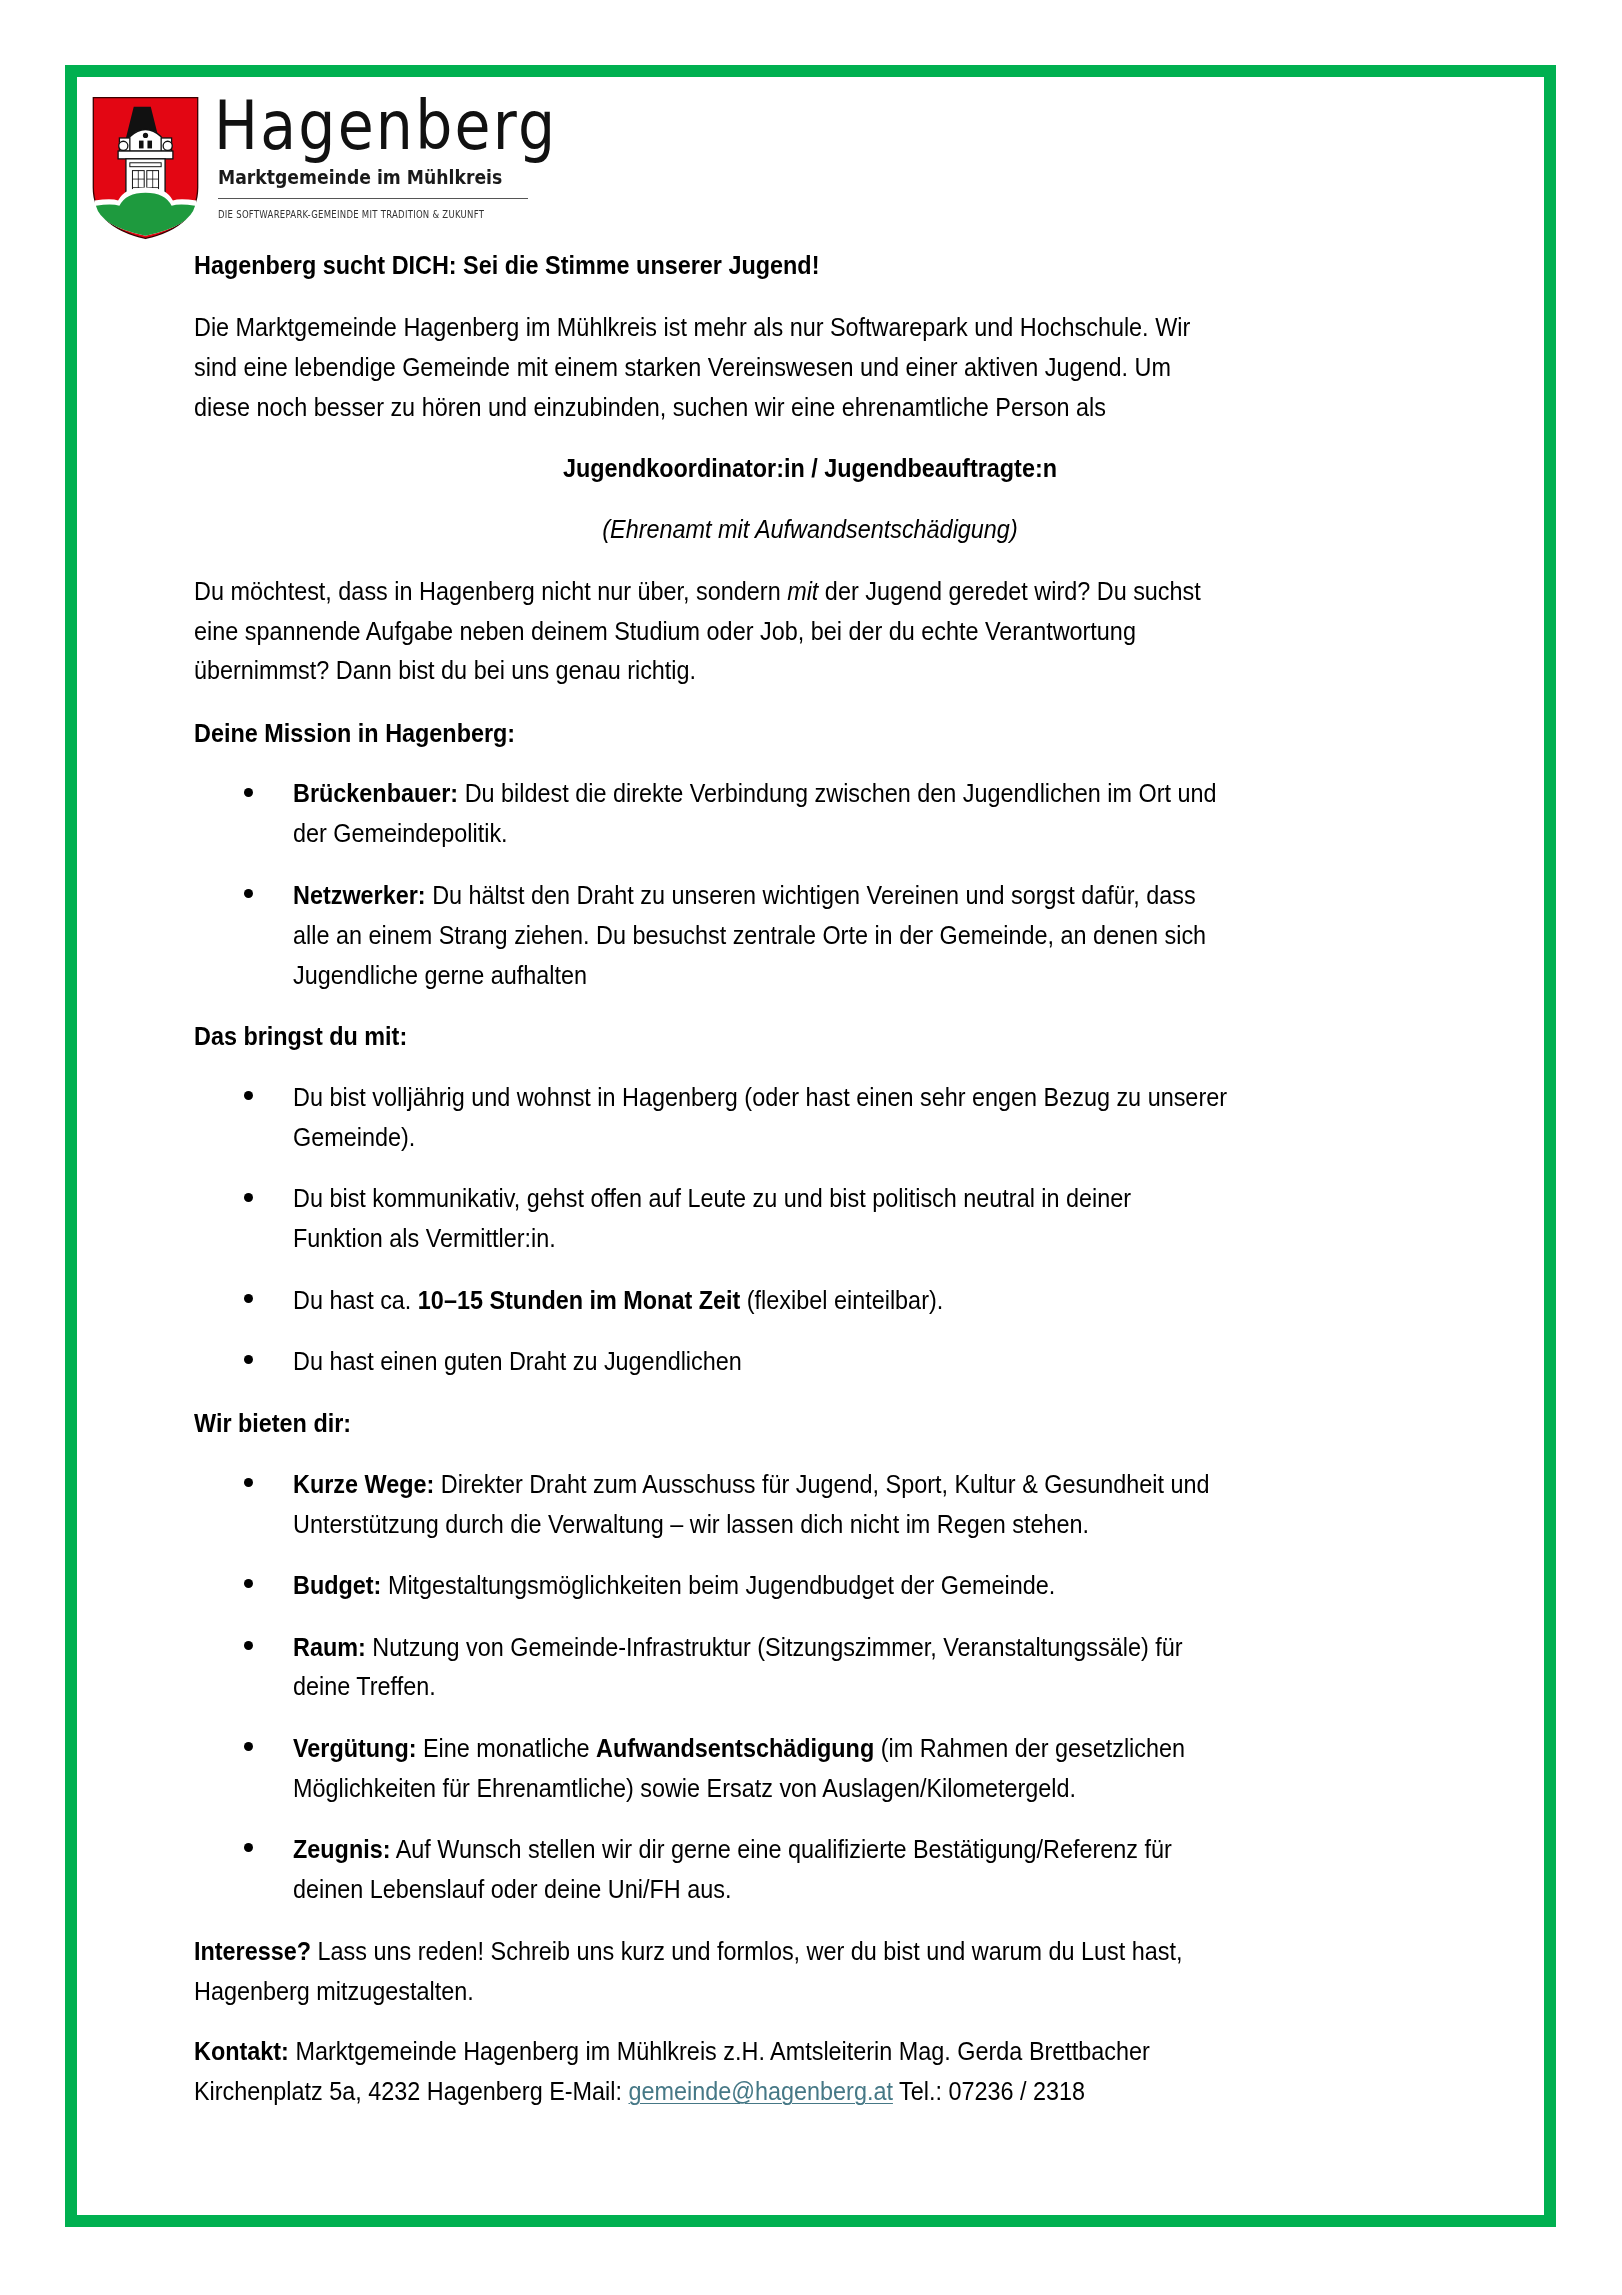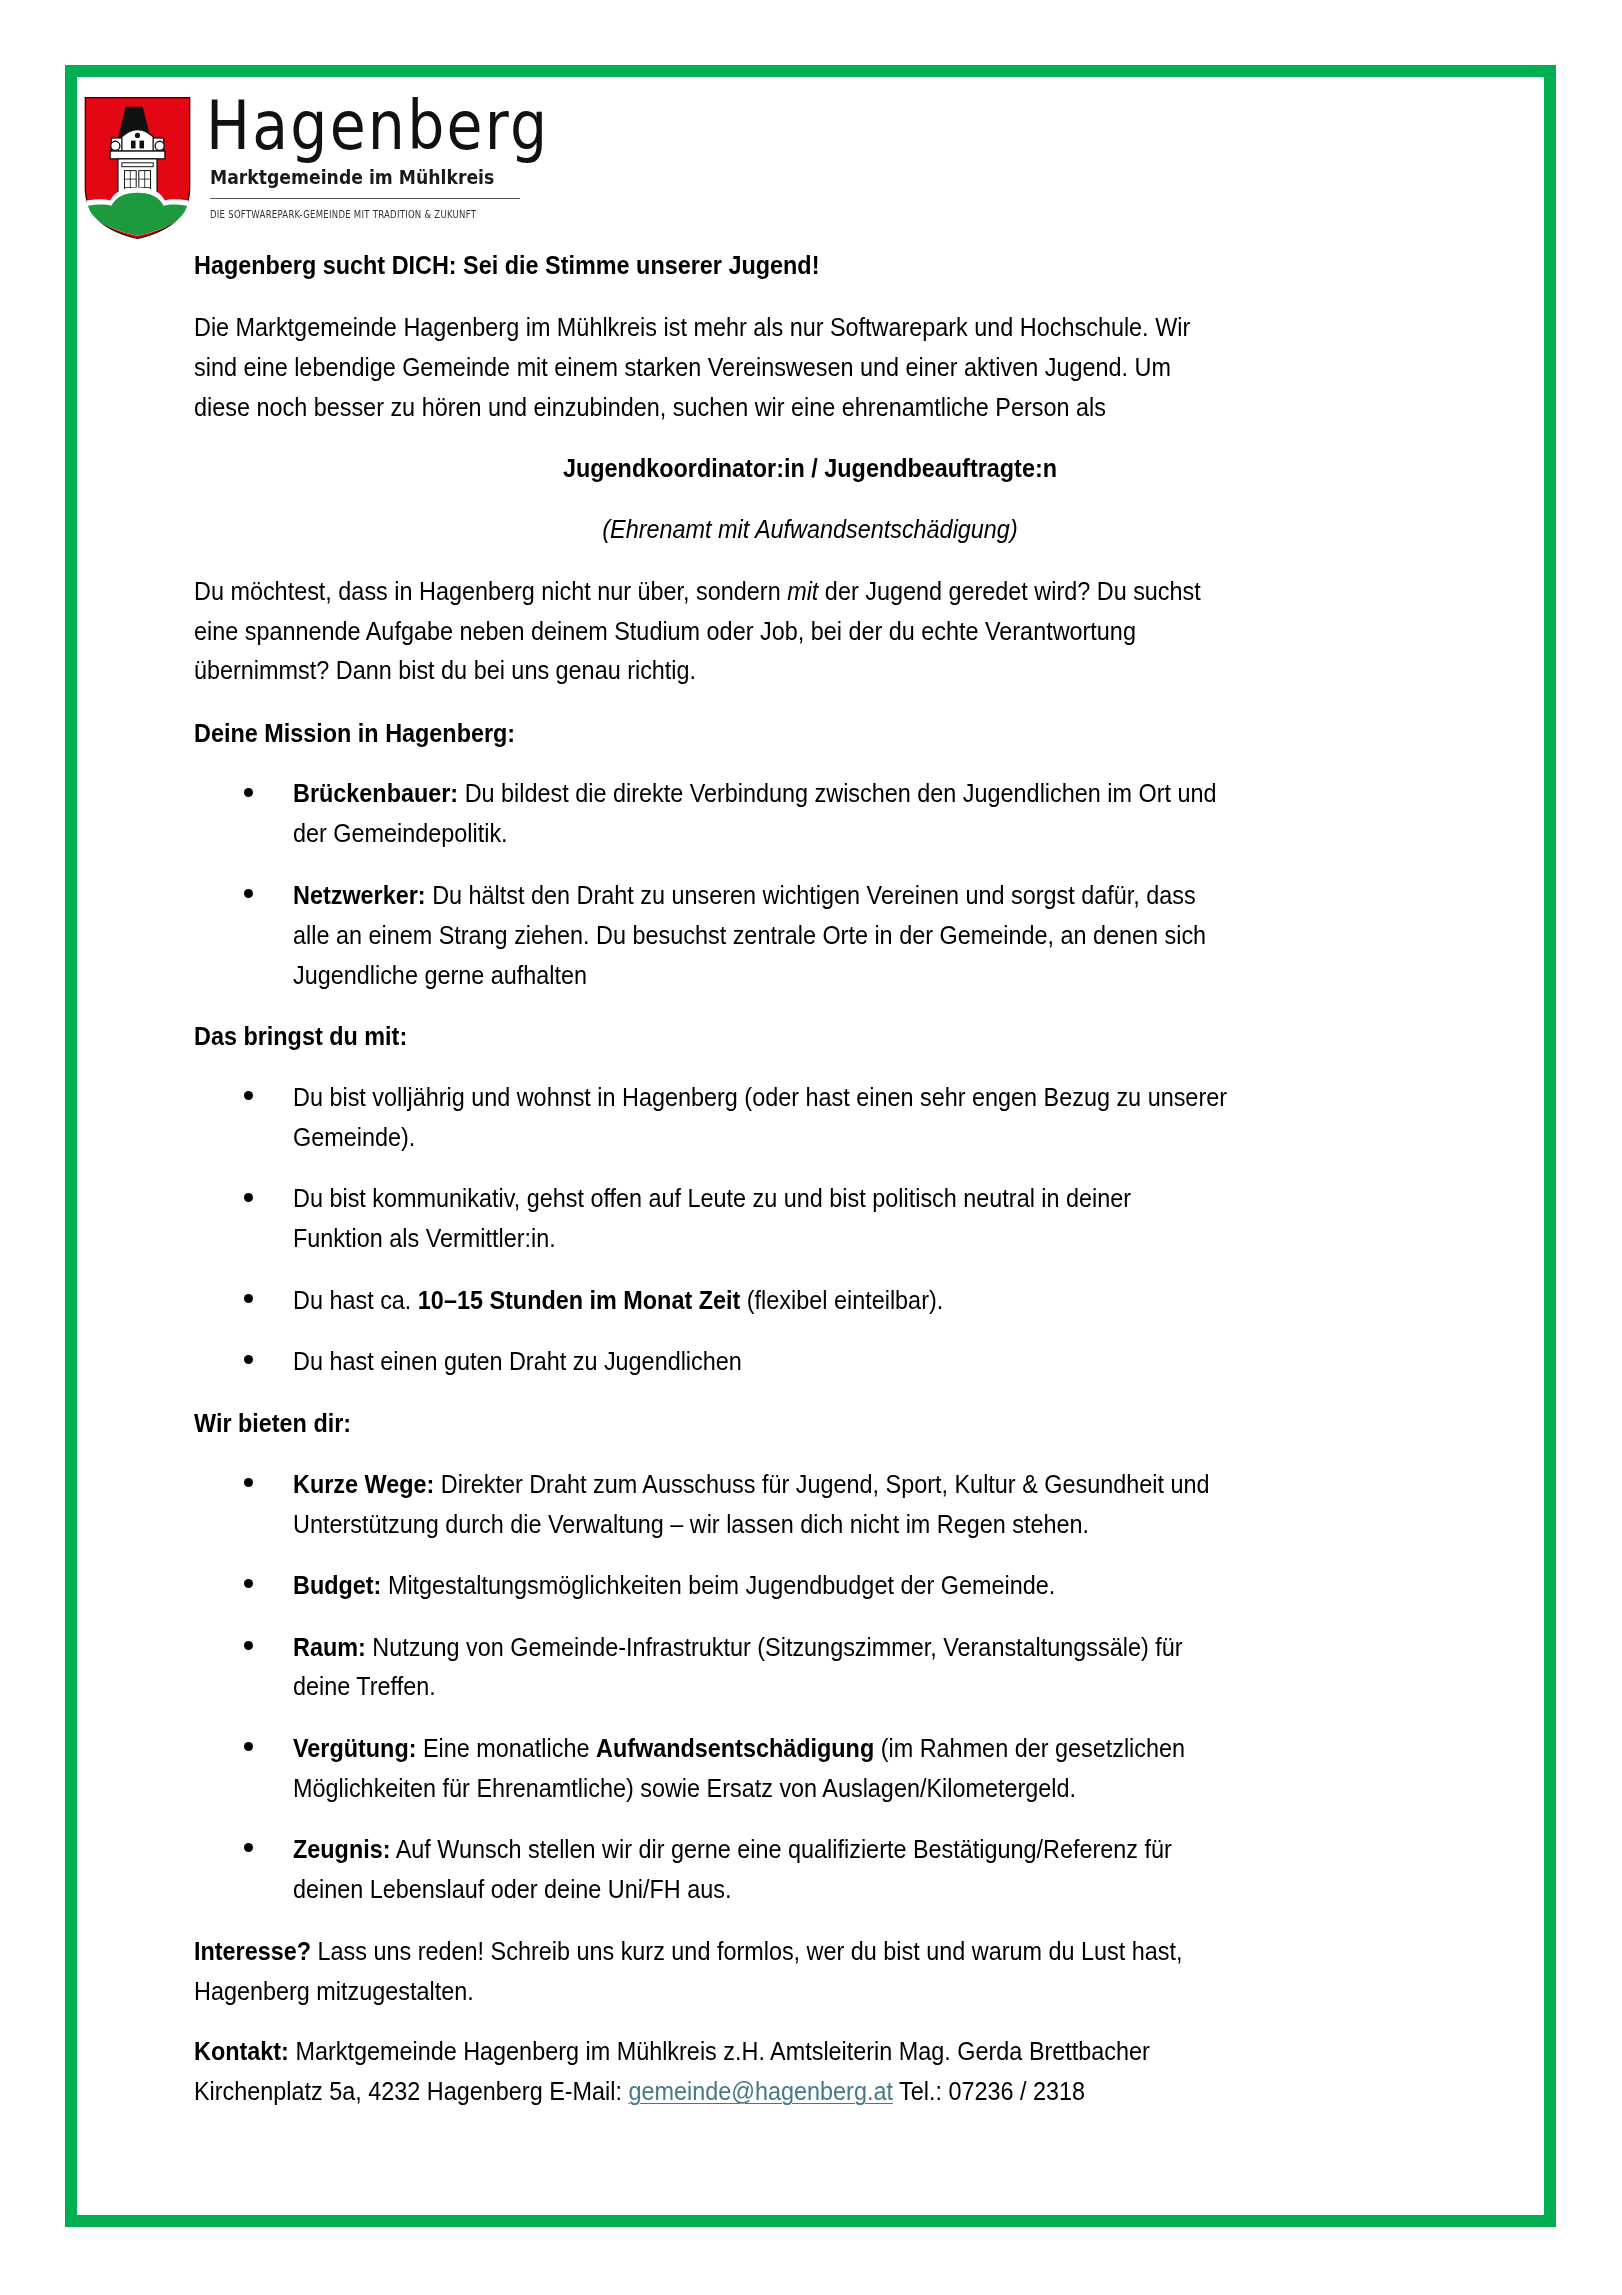--- a/index.html
+++ b/index.html
@@ -1,20 +1,20 @@
 <!DOCTYPE html>
 <html style="font-size:10.5px"><head>
 <meta charset="utf-8">
 <style>
   html, body { margin: 0; padding: 0; background: #ffffff; }
   body { width: 1622px; height: 2295px; position: relative; overflow: hidden;
          font-family: "Liberation Sans", "DejaVu Sans", sans-serif; color: #000; }
   .frame { position: absolute; left: 65px; top: 65px; width: 1467px; height: 2138px;
            border: 12.4px solid #00b050; }
-  .logo { position: absolute; left: 82px; top: 95px; width: 458px; height: 150px; }
+  .logo { position: absolute; left: 90px; top: 95px; width: 458px; height: 150px; }
   .shield { position: absolute; left: 2px; top: 1.3px; width: 107px; height: 144px; }
   .logo-title { position: absolute; left: 222px; top: 90px; font-size: 68px; line-height: 72px;
                 letter-spacing: 2.6px; font-family: "DejaVu Sans", sans-serif; font-weight: normal;
                 white-space: nowrap; color: #111; transform: scaleX(0.86); transform-origin: left top; }
   .logo-sub { position: absolute; left: 226px; top: 166px; font-size: 19.6px; line-height: 23.6px;
               font-family: "DejaVu Sans", sans-serif; font-weight: bold; white-space: nowrap; color: #1a1a1a;
               transform: scaleX(0.88); transform-origin: left top; }
   .logo-rule { position: absolute; left: 226px; top: 198px; width: 310px; height: 1.3px; background: #555; }
   .logo-tag { position: absolute; left: 226px; top: 208px; font-size: 9.8px; line-height: 11.8px;
               font-family: "DejaVu Sans", sans-serif; white-space: nowrap; color: #333; letter-spacing: 0.3px;

